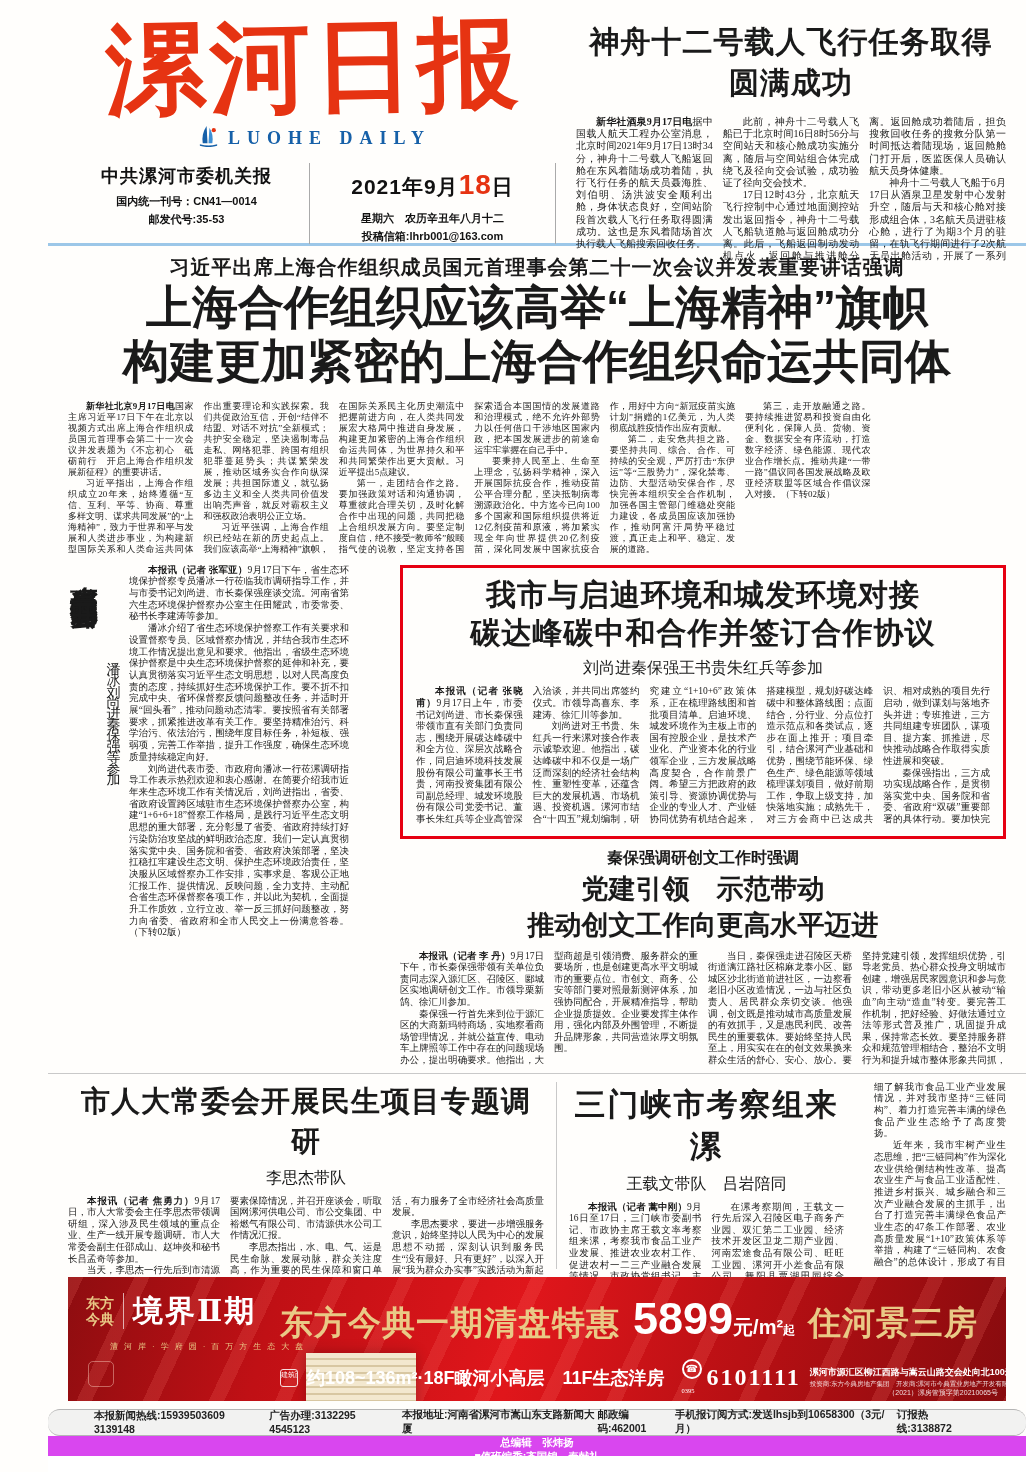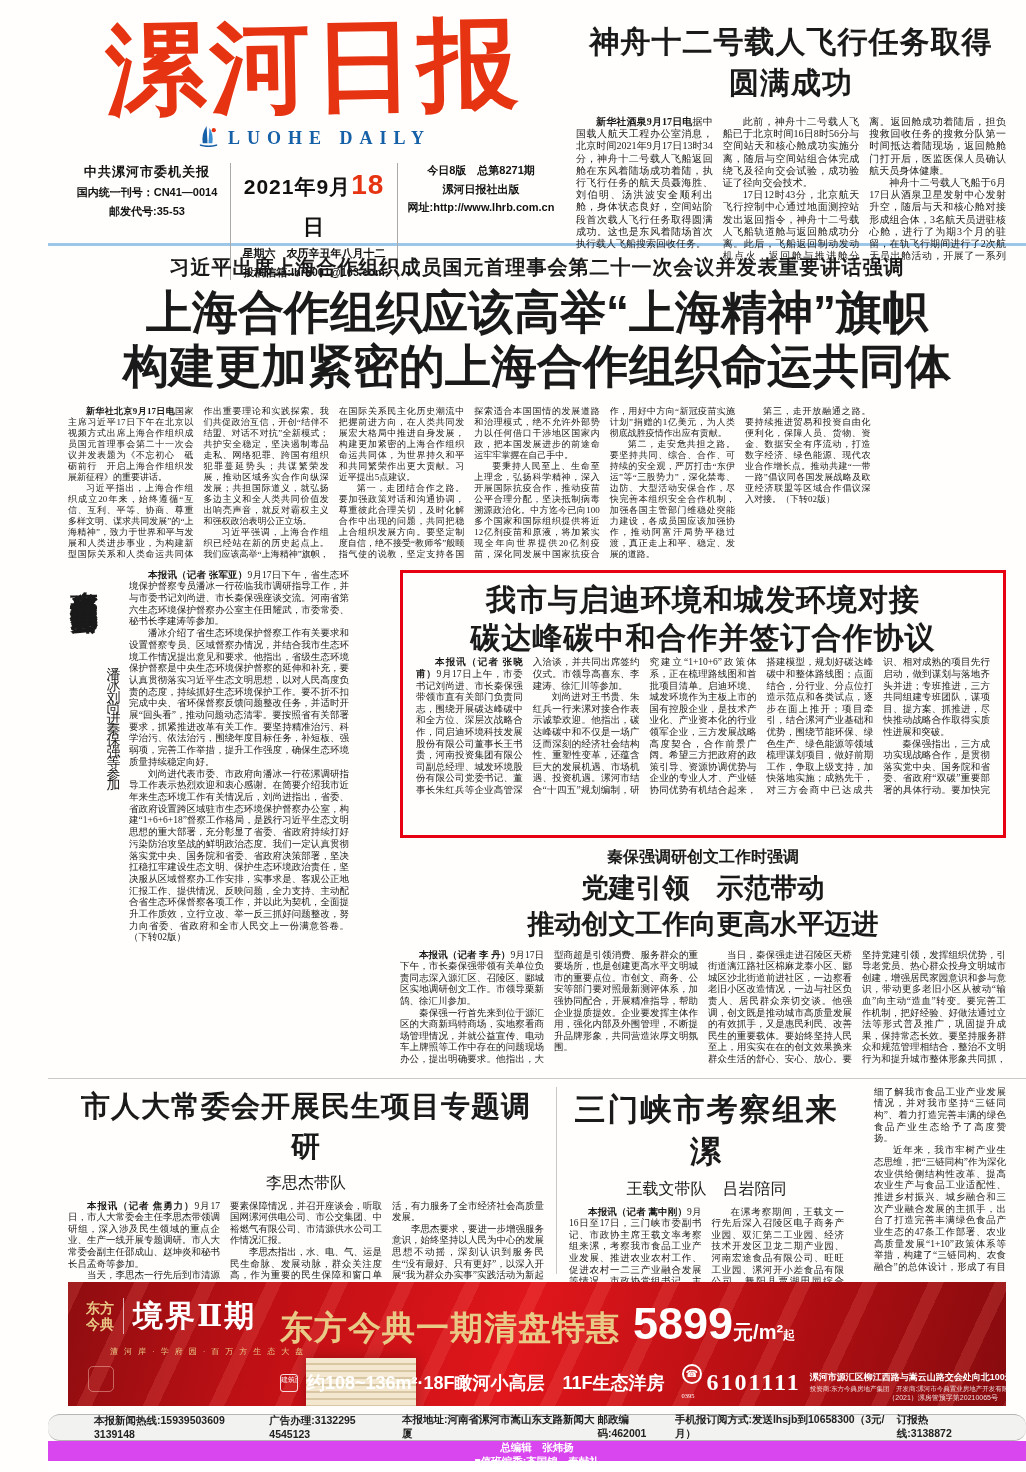--- a/index.html
+++ b/index.html
@@ -12,39 +12,39 @@
   }
   
   .masthead { display:flex; padding:14px 20px 0 20px; height:243px; }
   .mast-left { width:492px; }
   .logo { font-size:100px; font-weight:bold; color:#e63312; text-align:center;
           line-height:1.08; letter-spacing:4px; transform:rotate(-1deg); }
   .logo-en { display:flex; justify-content:center; align-items:center; gap:8px;
              color:#1660a8; font-weight:bold; font-size:18px; letter-spacing:7px; margin-top:2px; }
   .info-row { display:flex; margin-top:9px; font-family:"Liberation Sans","DejaVu Sans",sans-serif; }
   .info-cell { flex:1; text-align:center; font-size:11px; font-weight:bold; line-height:1.7; color:#111; }
-  .info-cell .big { font-size:13px; letter-spacing:1px; }
+  .info-cell .big { font-size:18px; letter-spacing:1px; }
   .info-sep { width:1px; background:#aaa; margin:2px 4px; }
   .date-big { font-size:21px; letter-spacing:1px; }
   .date-day { color:#e63312; font-size:28px; }
   .mast-right { flex:1; padding-left:16px; }
   .sz-head { text-align:center; font-size:30px; font-weight:bold; letter-spacing:1px; margin-top:8px; }
   .cols { column-gap:10px; column-fill:auto; overflow:hidden; text-align:justify; }
   .cols p { text-indent:2em; }
   .body-txt { font-size:9.5px; line-height:11.6px; }
   .sz-body { column-count:3; height:150px; margin-top:12px; font-size:10px; line-height:12.2px; }
   .lead-in { font-weight:bold; }
   
   .blue-rule { height:3px; background:#9cc7e8; }
   
   .lead-story { padding:8px 20px 0 20px; }
   .kicker { text-align:center; font-size:20px; font-weight:bold;
             font-family:"Liberation Sans","DejaVu Sans",sans-serif; letter-spacing:1px; }
   .lead-h1 { text-align:center; font-size:46px; font-weight:900; line-height:1.17;
-             font-family:"Liberation Sans","DejaVu Sans",sans-serif; margin-top:5px; letter-spacing:0; }
+             font-family:"Liberation Sans","DejaVu Sans",sans-serif; letter-spacing:0; }
   .xi-body { column-count:7; height:158px; margin-top:12px; font-size:9px; line-height:11px; }
   
   .mid { display:flex; padding:0 20px; margin-top:6px; height:502px; }
   .eco { display:flex; width:324px; }
   .v-main { writing-mode:vertical-rl; font-size:27px; font-weight:bold; letter-spacing:1px;
             height:498px; line-height:1.15; }
   .v-sub { writing-mode:vertical-rl; font-size:14px; letter-spacing:11px; padding-top:86px;
            font-family:"Liberation Sans","DejaVu Sans",sans-serif; margin:0 6px; height:480px; }
   .eco-body { width:220px; font-size:9.5px; line-height:11.7px; text-align:justify; overflow:hidden; }
   .eco-body p { text-indent:2em; }
@@ -145,25 +145,20 @@
           <div>国内统一刊号：CN41—0014</div>
           <div>邮发代号:35-53</div>
         </div>
         <div class="info-sep"></div>
         <div class="info-cell">
           <div class="date-big"><span>2021年9月</span><span class="date-day">18</span><span>日</span></div>
           <div>星期六　农历辛丑年八月十二</div>
           <div>投稿信箱:lhrb001@163.com</div>
         </div>
         <div class="info-sep"></div>
-        <div class="info-cell">
-          <div>今日8版　总第8271期</div>
-          <div>漯河日报社出版</div>
-          <div>网址:http://www.lhrb.com.cn</div>
-        </div>
       </div>
     </div>
 
     <article class="mast-right">
       <h2 class="sz-head">神舟十二号载人飞行任务取得圆满成功</h2>
       <div class="cols sz-body">
         <p><b class="lead-in">新华社酒泉9月17日电</b><span>据中国载人航天工程办公室消息，北京时间2021年9月17日13时34分，神舟十二号载人飞船返回舱在东风着陆场成功着陆，执行飞行任务的航天员聂海胜、刘伯明、汤洪波安全顺利出舱，身体状态良好，空间站阶段首次载人飞行任务取得圆满成功。这也是东风着陆场首次执行载人飞船搜索回收任务。</span></p>
         <p>此前，神舟十二号载人飞船已于北京时间16日8时56分与空间站天和核心舱成功实施分离，随后与空间站组合体完成绕飞及径向交会试验，成功验证了径向交会技术。</p>
         <p>17日12时43分，北京航天飞行控制中心通过地面测控站发出返回指令，神舟十二号载人飞船轨道舱与返回舱成功分离。此后，飞船返回制动发动机点火，返回舱与推进舱分离。返回舱成功着陆后，担负搜救回收任务的搜救分队第一时间抵达着陆现场，返回舱舱门打开后，医监医保人员确认航天员身体健康。</p>
         <p>神舟十二号载人飞船于6月17日从酒泉卫星发射中心发射升空，随后与天和核心舱对接形成组合体，3名航天员进驻核心舱，进行了为期3个月的驻留，在轨飞行期间进行了2次航天员出舱活动，开展了一系列空间科学实验和技术试验，在轨验证了航天员长期驻留、再生生保、空间物资补给、出舱活动、舱外操作、在轨维修等空间站建造和运营关键技术。神舟十二号载人飞行任务的圆满成功，为后续空间站建造运营奠定了更加坚实的基础。</p>
@@ -202,20 +197,21 @@
       </div>
     </article>
 
     <div class="mid-right">
 
       <article class="redbox">
         <h2 class="rb-h2">
           <span>我市与启迪环境和城发环境对接</span><br>
           <span>碳达峰碳中和合作并签订合作协议</span>
         </h2>
+        <div class="sub-line">刘尚进秦保强王书贵朱红兵等参加</div>
         <div class="cols body-txt rb-body">
           <p><b class="lead-in">本报讯（记者 张晓甫）</b><span>9月17日上午，市委书记刘尚进、市长秦保强带领市直有关部门负责同志，围绕开展碳达峰碳中和全方位、深层次战略合作，同启迪环境科技发展股份有限公司董事长王书贵，河南投资集团有限公司副总经理、城发环境股份有限公司党委书记、董事长朱红兵等企业高管深入洽谈，并共同出席签约仪式。市领导高喜东、李建涛、徐汇川等参加。</span></p>
           <p>刘尚进对王书贵、朱红兵一行来漯对接合作表示诚挚欢迎。他指出，碳达峰碳中和不仅是一场广泛而深刻的经济社会结构性、重塑性变革，还蕴含巨大的发展机遇、市场机遇、投资机遇。漯河市结合“十四五”规划编制，研究建立“1+10+6”政策体系，正在梳理路线图和首批项目清单。启迪环境、城发环境作为主板上市的国有控股企业，是技术产业化、产业资本化的行业领军企业，三方发展战略高度契合，合作前景广阔。希望三方把政府的政策引导、资源协调优势与企业的专业人才、产业链协同优势有机结合起来，搭建模型，规划好碳达峰碳中和整体路线图；点面结合，分行业、分点位打造示范点和各类试点，逐步在面上推开；项目牵引，结合漯河产业基础和优势，围绕节能环保、绿色生产、绿色能源等领域梳理谋划项目，做好前期工作，争取上级支持，加快落地实施；成熟先干，对三方会商中已达成共识、相对成熟的项目先行启动，做到谋划与落地齐头并进；专班推进，三方共同组建专班团队，谋项目、提方案、抓推进，尽快推动战略合作取得实质性进展和突破。</p>
           <p>秦保强指出，三方成功实现战略合作，是贯彻落实党中央、国务院和省委、省政府“双碳”重要部署的具体行动。要加快完善顶层设计，优化项目布局，选取试点先行，力争在“双碳”工作上抢占先机、赢得主动、走在前列。要围绕水生态文明建设，统筹推进生态水系建设、城乡供水和污水治理等工作，改造乡村污水处理设施。（下转02版）</p>
         </div>
       </article>
 
       <article class="chuangwen">
         <div class="cw-kicker">秦保强调研创文工作时强调</div>
         <h2 class="cw-h2">
@@ -271,20 +267,21 @@
       <div class="brand-div"></div>
       <div class="project">境界Ⅱ期</div>
     </div>
     <div class="ad-tagline">澧河岸·学府园·百万方生态大盘</div>
     <div class="seal-badge"></div>
     <div class="building"></div>
 
     <div class="ad-center">
       <span class="ad-gold">东方今典一期清盘特惠</span>
       <span class="ad-price"><span class="num">5899</span><span class="unit">元/m²</span><span class="qi">起</span></span>
+      <span class="ad-gold">住河景三房</span>
     </div>
 
     <div class="ad-sub">
       <span class="spec-badge">建筑面积</span>
       <span class="ad-spec">约108~136m²·18F瞰河小高层　11F生态洋房</span>
       <span class="phone-wrap">
         <span>
           <span class="phone-icon">☎</span>
           <span class="area-code">0395</span>
         </span>

